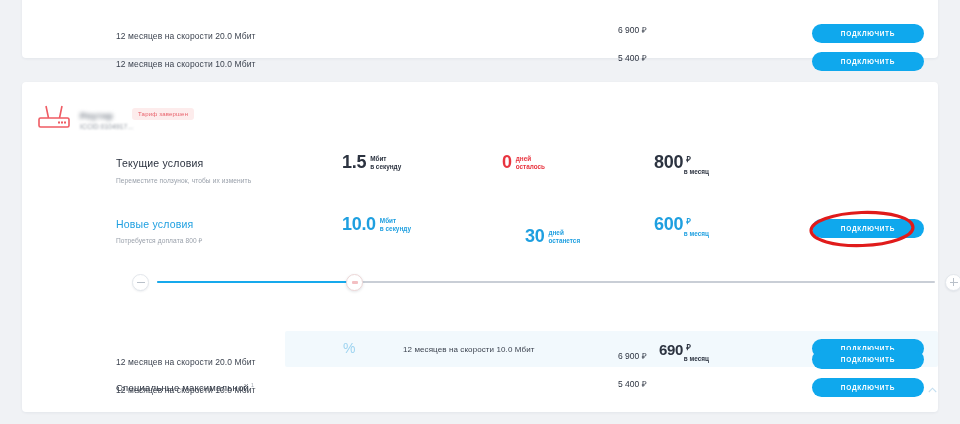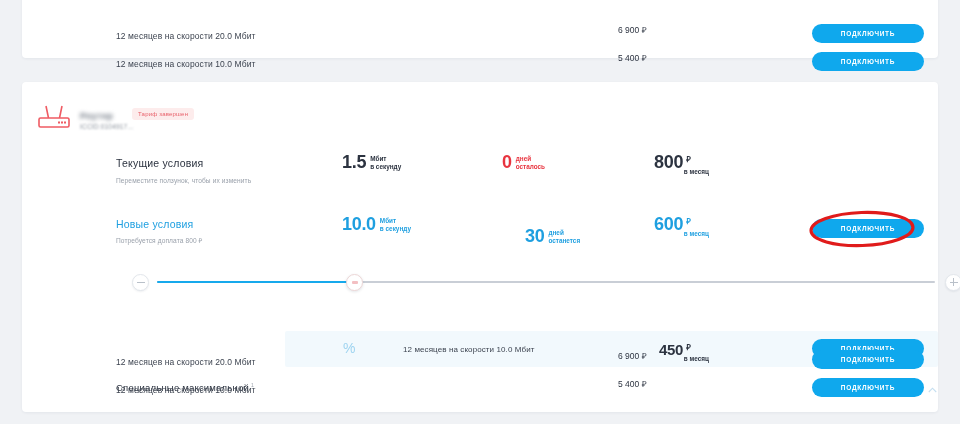--- a/index.html
+++ b/index.html
@@ -412,21 +412,21 @@
     <div class="metric" style="left:632px; top:132px;">
       <span class="big blue">600</span><span class="rub blue">₽</span><span class="permonth blue">в месяц</span>
     </div>
 
     <button class="btn-connect" style="top:137px;">Подключить</button>
 
     <div id="promo-band">
       <div id="promo-percent-icon">%</div>
       <div id="promo-title">12 месяцев на скорости 10.0 Мбит</div>
       <div class="metric" id="promo-price">
-        <span class="big dark">450</span><span class="rub dark">₽</span><span class="permonth dark">в месяц</span>
+        <span class="big dark">690</span><span class="rub dark">₽</span><span class="permonth dark">в месяц</span>
       </div>
       <button class="btn-connect" id="promo-btn" style="left:527px;">Подключить</button>
     </div>
 
     <div id="special-header">
       <div id="special-title"><span>Специальные максимальной</span><span id="special-sup">1</span></div>
       <svg id="special-chevron" viewBox="0 0 9 6">
         <polyline points="0.8,5 4.5,1.2 8.2,5" fill="none" stroke="#7fb8de" stroke-width="1.1"></polyline>
       </svg>
     </div>

